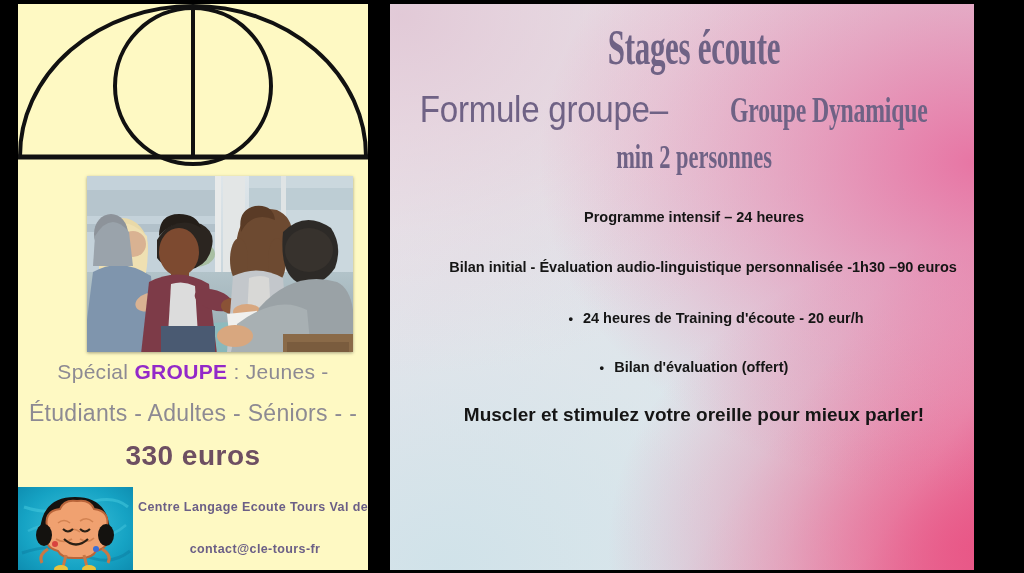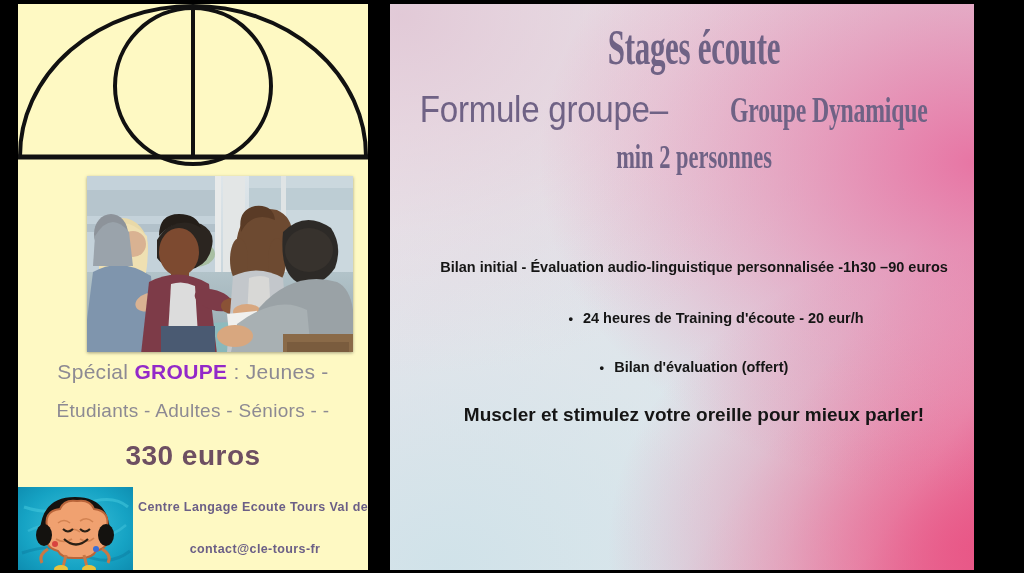--- a/index.html
+++ b/index.html
@@ -22,21 +22,21 @@
   .logo-geo{position:absolute;left:0px;top:0px;width:350px;height:165px;}
 
   .photo{position:absolute;left:69px;top:172px;width:266px;height:176px;
          overflow:hidden;background:#b9c3cb;
          box-shadow:0 1px 3px rgba(0,0,0,.35);}
   .photo svg{display:block;}
 
   .ltext{position:absolute;left:0;width:350px;text-align:center;
          color:#8d8a93;font-family:"Liberation Sans",sans-serif;}
   .l1{top:356px;font-size:21px;letter-spacing:.3px;white-space:nowrap;}
-  .l2{top:396px;font-size:19px;letter-spacing:.3px;white-space:nowrap;}
+  .l2{top:396px;font-size:23px;letter-spacing:.3px;white-space:nowrap;}
   .groupe{color:#9329c9;font-weight:bold;}
   .price{position:absolute;left:0;top:436px;width:350px;text-align:center;
          font-size:28px;font-weight:bold;color:#6d4f62;letter-spacing:.5px;}
 
   .brandlogo{position:absolute;left:0px;top:483px;width:115px;height:90px;
              overflow:hidden;background:#1d9fc0;}
   .brand-line{position:absolute;left:120px;top:496px;width:290px;
               font-size:12.5px;font-weight:bold;color:#6b5f86;
               letter-spacing:.4px;white-space:nowrap;}
   .mail-line{position:absolute;left:112px;top:538px;width:250px;text-align:center;
@@ -62,21 +62,21 @@
             display:inline-block;transform:scaleX(.92);}
   .t2 .serif{display:inline-block;transform:scaleX(.66);
              font-family:"Liberation Serif",serif;}
   .t3{top:134px;font-size:34px;display:inline-block;}
   .t3 span{display:inline-block;transform:scaleX(.66);}
 
   .body-line{position:absolute;left:0;width:608px;text-align:center;
              color:#151515;font-family:"Liberation Sans",sans-serif;
              font-weight:bold;white-space:nowrap;}
   .b1{top:205px;font-size:14.5px;}
-  .b2{top:255px;font-size:14.5px;}
+  .b2{top:255px;font-size:14.5px;margin-left:9px;}
   .b3{top:306px;font-size:14.5px;padding-left:22px;}
   .b4{top:355px;font-size:14.5px;}
   .b5{top:400px;font-size:19px;}
   .bullet{display:inline-block;margin-right:10px;font-size:13px;}
 </style>
 </head>
 <body>
 
 <div id="slide">
 
@@ -215,20 +215,21 @@
     <div class="rtitle t1">Stages écoute</div>
 
     <div class="rtitle t2">
       <span class="sans">Formule groupe–</span><span class="serif"> Groupe Dynamique</span>
     </div>
 
     <div class="rtitle t3">
       <span>min 2 personnes</span>
     </div>
 
+    <div class="body-line b1">Programme intensif – 24 heures</div>
     <div class="body-line b2">Bilan initial - Évaluation audio-linguistique personnalisée -1h30 –90 euros</div>
 
     <div class="body-line b3">
       <span class="bullet">•</span><span>24 heures de Training d'écoute - 20 eur/h</span>
     </div>
 
     <div class="body-line b5">Muscler et stimulez votre oreille pour mieux parler!</div>
 
     <div class="body-line b4">
       <span class="bullet">•</span><span>Bilan d'évaluation  (offert)</span>

